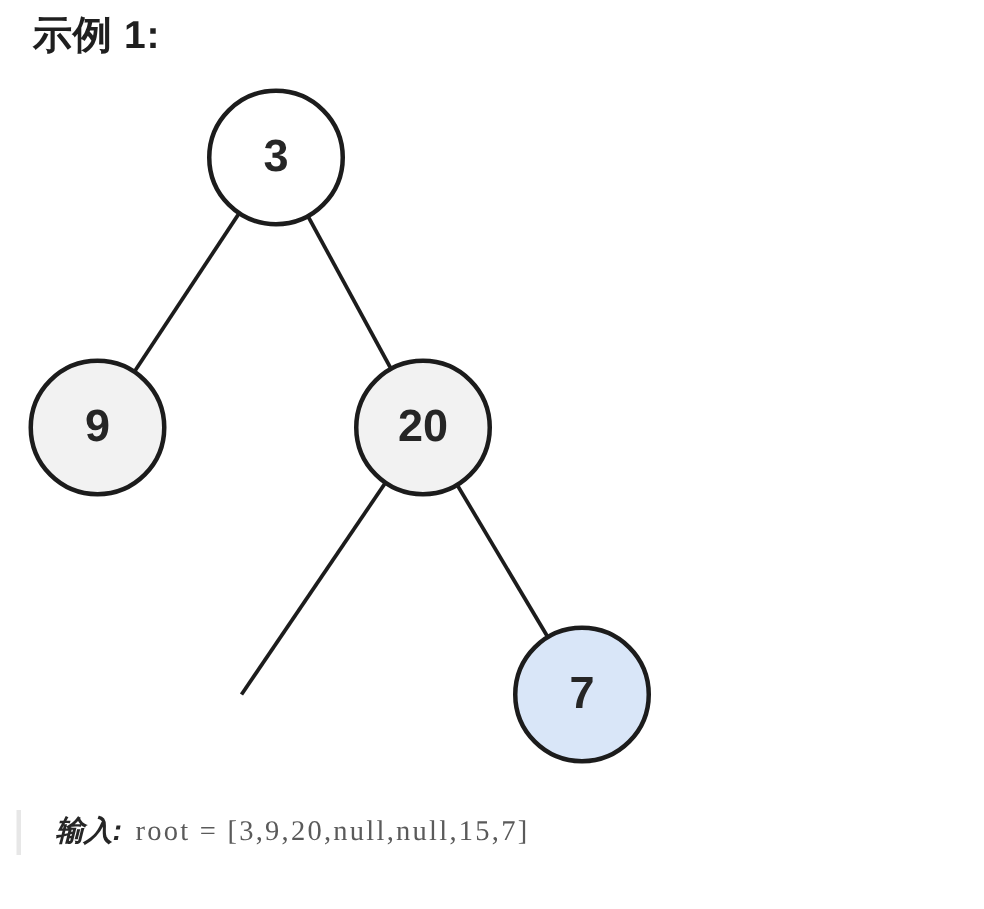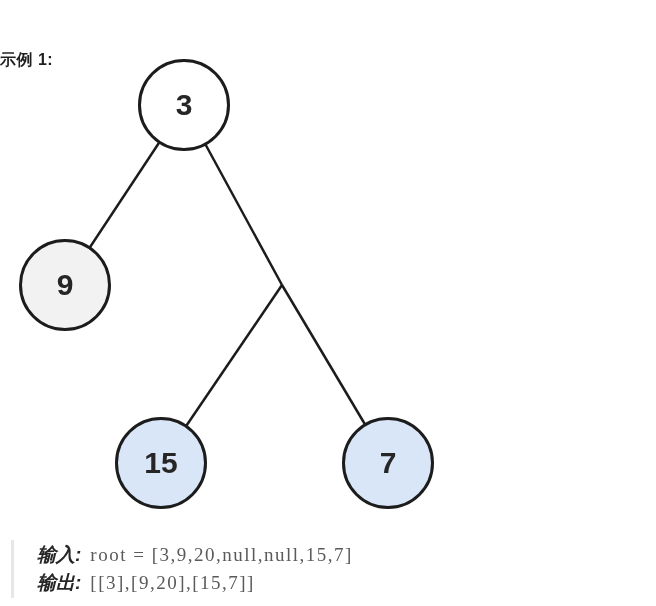--- a/index.html
+++ b/index.html
@@ -5,26 +5,25 @@
   * { margin: 0; padding: 0; box-sizing: border-box; }
   html, body {
     width: 656px; height: 606px;
     background: #ffffff;
     font-family: "Liberation Sans", "DejaVu Sans", sans-serif;
     overflow: hidden;
     position: relative;
   }
   .page-title {
     position: absolute;
-    left: 0; top: 6px;
-    font-size: 16px;
+    left: 22px; top: 6px;
+    font-size: 26px;
     font-weight: bold;
     color: #1f1f1f;
     letter-spacing: 0.5px;
-    margin-top: 44px;
   }
   .tree-area {
     position: absolute;
     left: 0; top: 0;
     width: 656px; height: 540px;
   }
   .edges-svg {
     position: absolute;
     left: 0; top: 0;
   }
@@ -88,30 +87,27 @@
   </svg>
 
   <div class="tree-node node-3" style="background: rgb(255, 255, 255);">
     <span class="node-value">3</span>
   </div>
 
   <div class="tree-node node-9" style="background: rgb(242, 242, 242);">
     <span class="node-value">9</span>
   </div>
 
+  <div class="tree-node node-20" style="background: rgb(242, 242, 242);">
+    <span class="node-value">20</span>
+  </div>
 
-  <div class="tree-node node-15" style="background: rgb(217, 230, 248);">
-    <span class="node-value">15</span>
-  </div>
 
   <div class="tree-node node-7" style="background: rgb(217, 230, 248);">
     <span class="node-value">7</span>
   </div>
 </div>
 
 <div class="example-block">
   <div class="example-line">
     <span class="example-label">输入:</span><span class="example-code">root = [3,9,20,null,null,15,7]</span>
   </div>
-  <div class="example-line">
-    <span class="example-label">输出:</span><span class="example-code">[[3],[9,20],[15,7]]</span>
-  </div>
 </div>
 
 </body></html>

